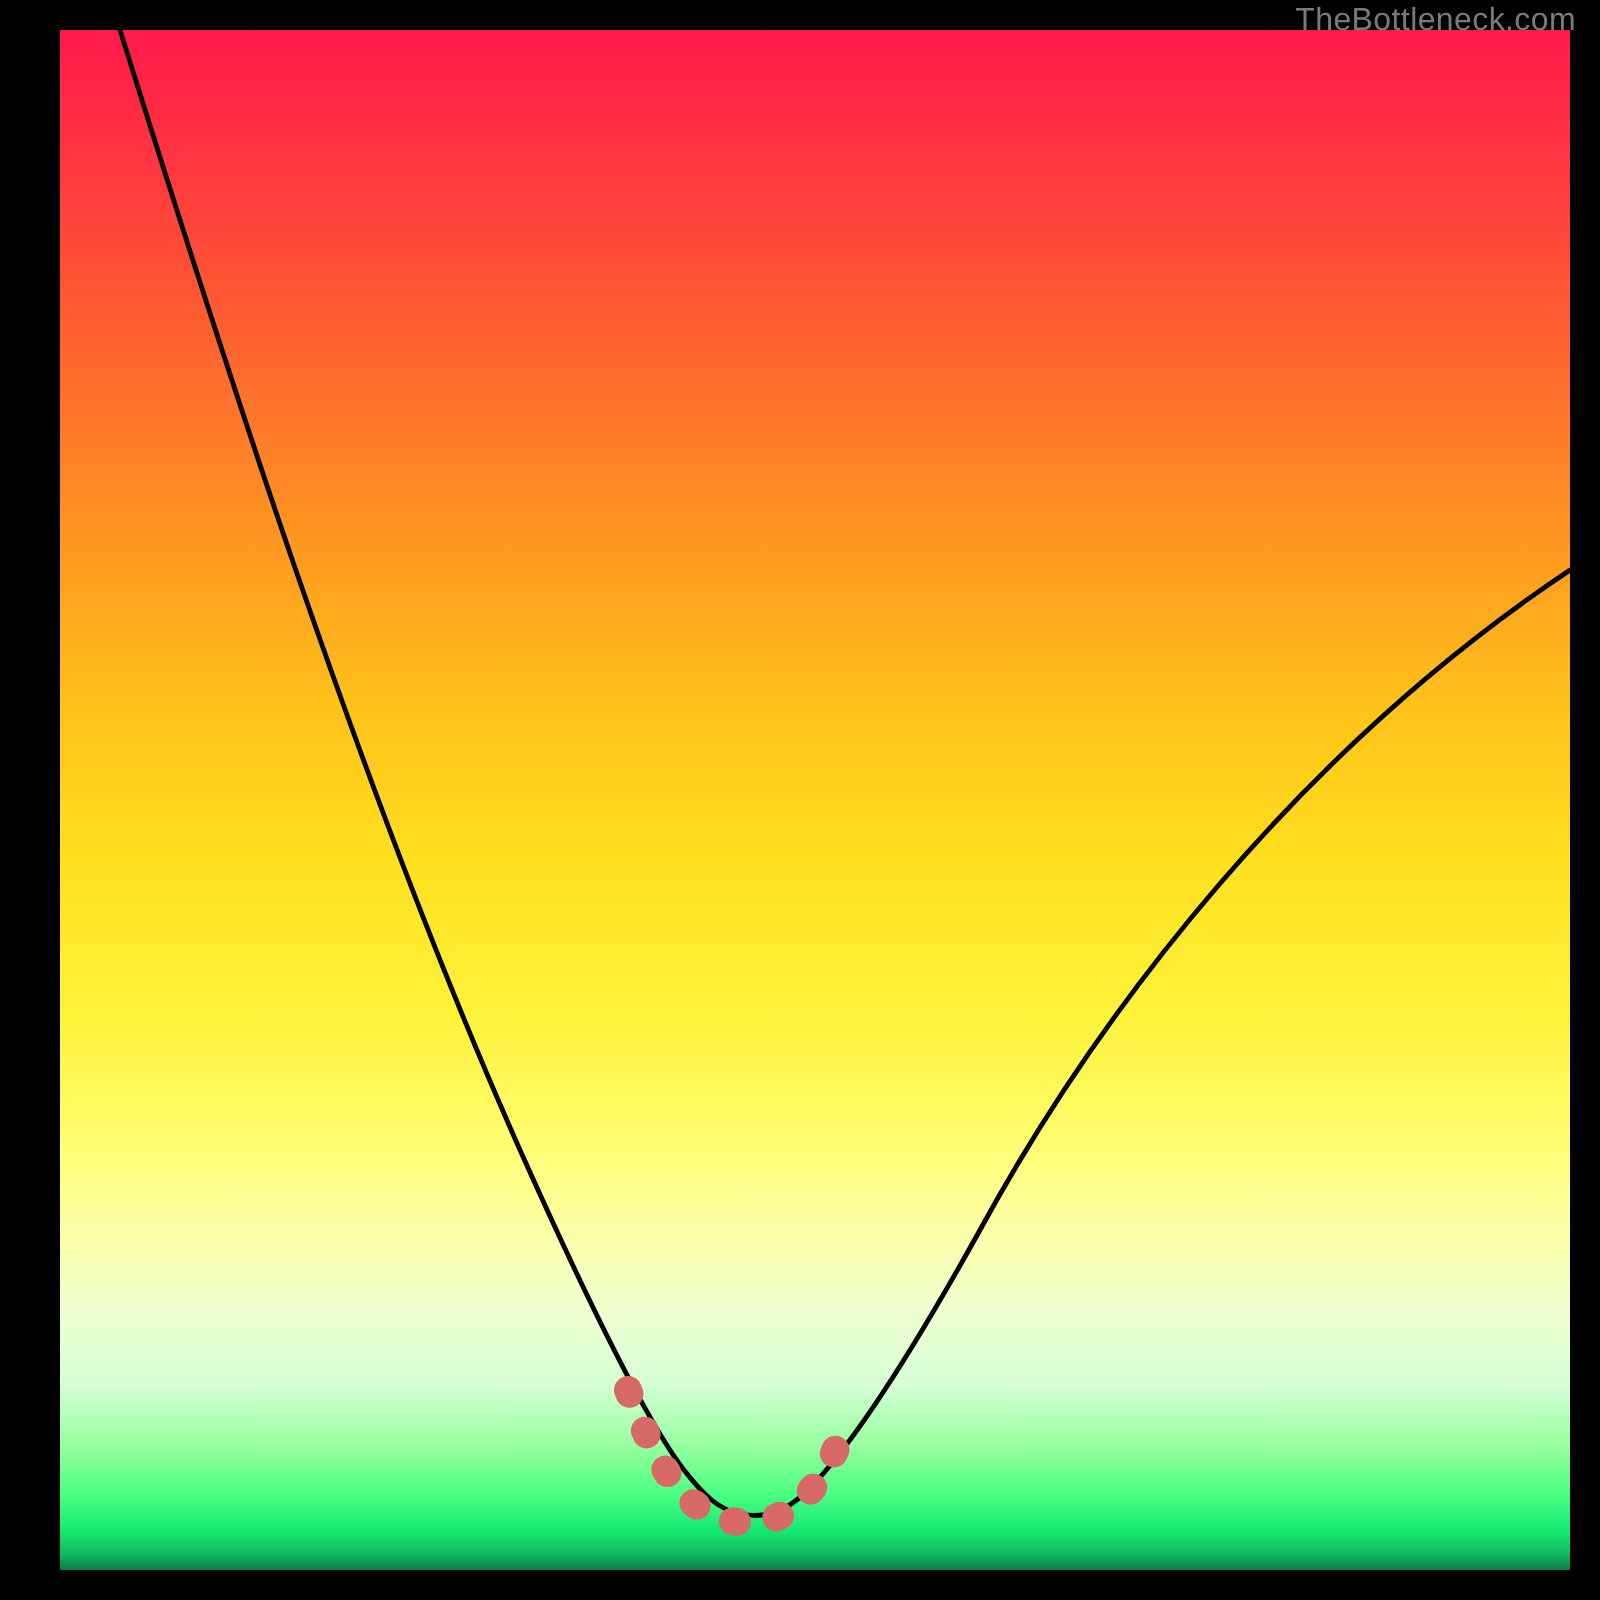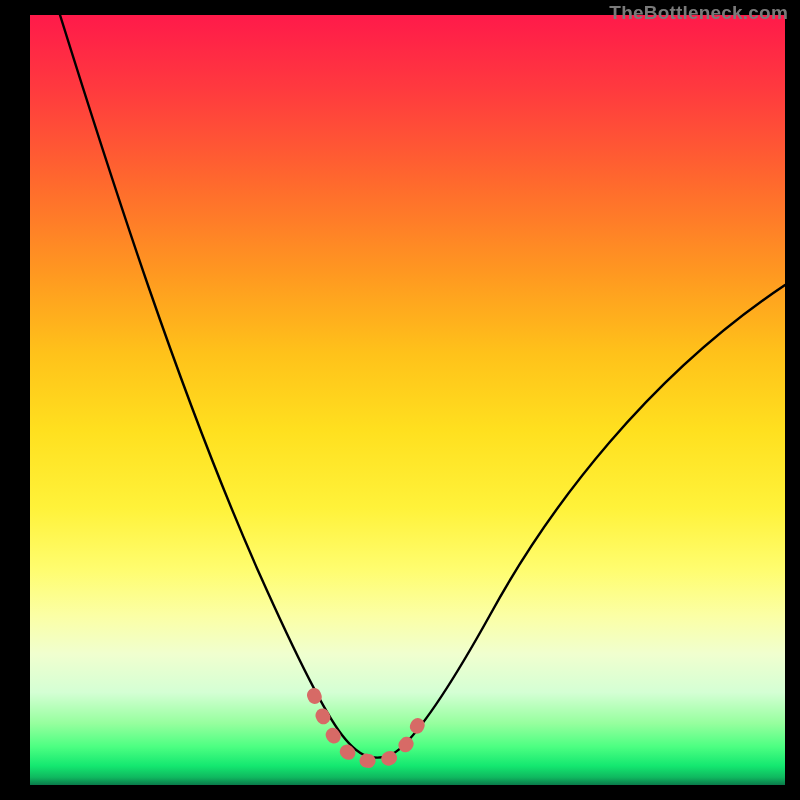--- a/index.html
+++ b/index.html
@@ -39,22 +39,22 @@
       #4dff82 95%,
       #14e870 97.5%,
       #0fb85f 99%,
       #0a7a4a 100%);
   }
   .watermark {
     position: absolute;
     top: 2px;
     right: 12px;
     color: #7a7a7a;
-    font-size: 19px;
-    font-weight: 700;
+    font-size: 16px;
+    font-weight: 400;
     letter-spacing: 0.2px;
     z-index: 5;
     user-select: none;
   }
   svg.curve {
     position: absolute;
     left: 0;
     top: 0;
     width: 755px;
     height: 770px;

